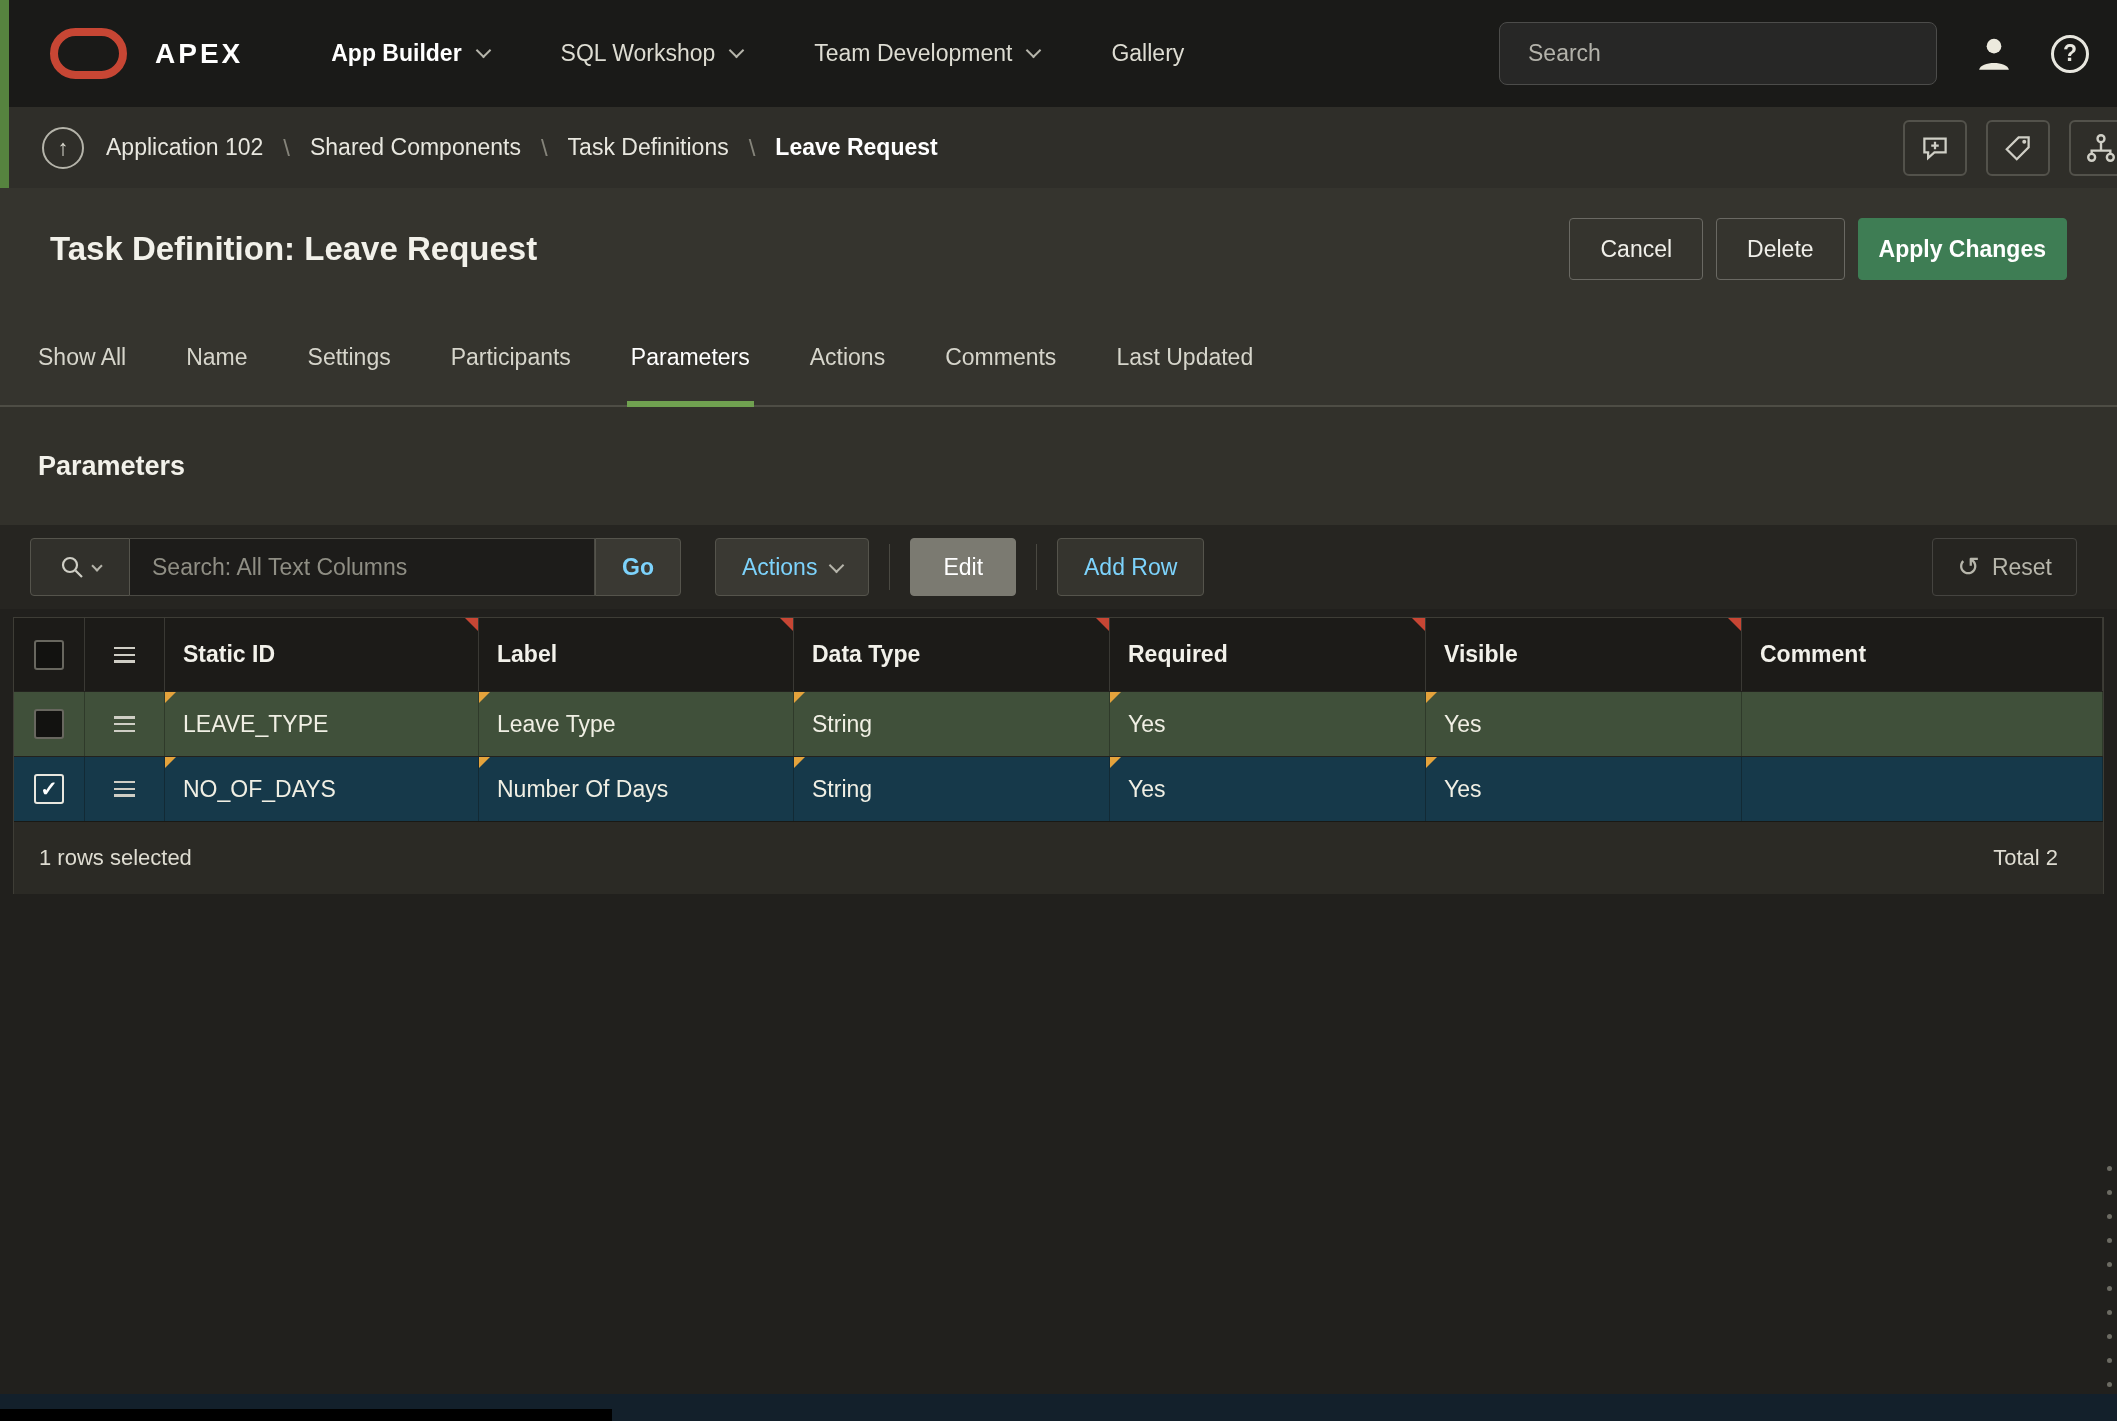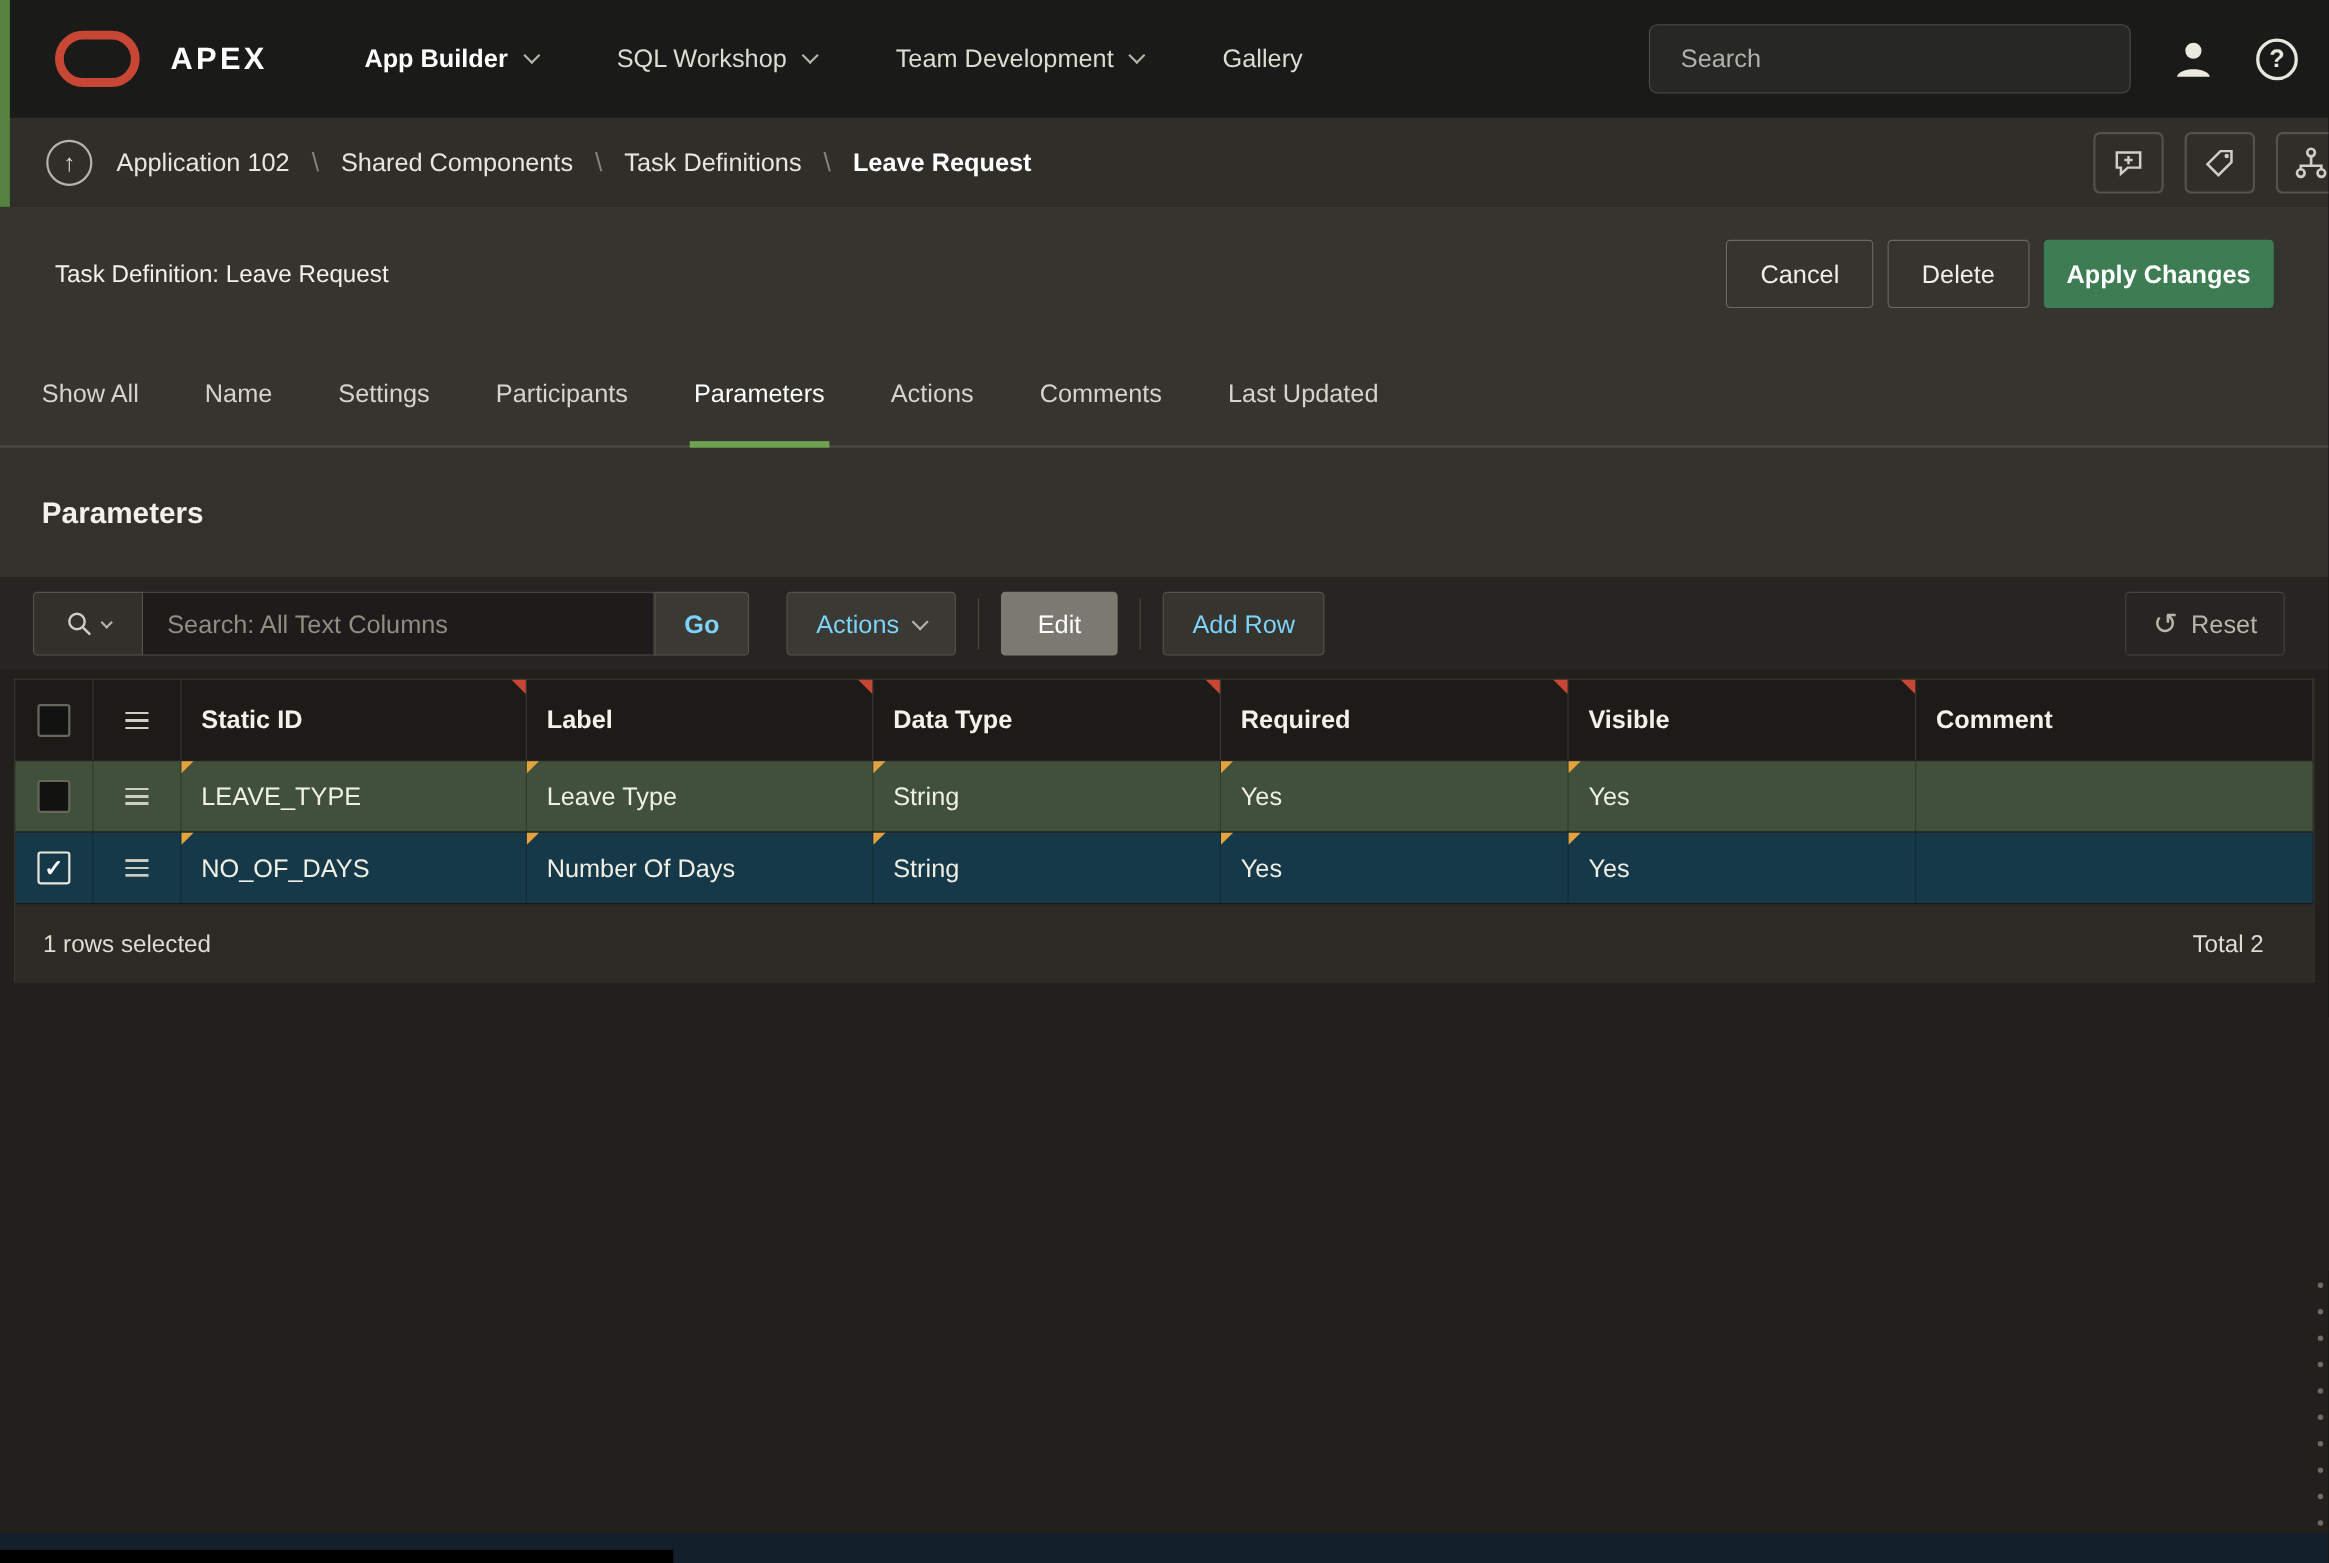--- a/index.html
+++ b/index.html
@@ -33,21 +33,21 @@
   .crumb { font-size:23px; color:#e8e7df; }
   .crumb.current { font-weight:bold; color:#fff; }
   .crumb-sep { color:#85847a; font-size:24px; margin:0 20px; }
   .crumb-actions { margin-left:auto; display:flex; gap:19px; }
   .icon-btn { width:64px; height:56px; border:2px solid #53524b; border-radius:6px; background:transparent;
               display:flex; align-items:center; justify-content:center; }
   .icon-btn.clipped { margin-right:-16px; }
 
   
   .page-head { height:122px; background:#35342e; display:flex; align-items:center; padding:0 50px; }
-  .page-title { font-size:22px; font-weight:normal; color:#f2f1ea; }
+  .page-title { font-size:33px; font-weight:bold; color:#f2f1ea; }
   .head-buttons { margin-left:auto; display:flex; gap:13px; }
   .btn { height:62px; padding:0 30px; font-size:23px; border-radius:4px; display:inline-flex; align-items:center;
          font-family:inherit; cursor:default; }
   .btn.ghost { background:#35342e; border:1px solid #6a6963; color:#f0efe9; }
   .btn.primary { background:#3e7d54; border:1px solid #3e7d54; color:#fff; font-weight:bold; padding:0 20px; }
 
   
   .tabs { height:97px; background:#35342e; display:flex; align-items:center; padding:0 38px; border-bottom:2px solid #4e4d45; }
   .tab { height:95px; display:flex; align-items:center; margin-right:60px; position:relative; font-size:23px; color:#d6d5cb; }
   .tab.active { color:#fff; }

